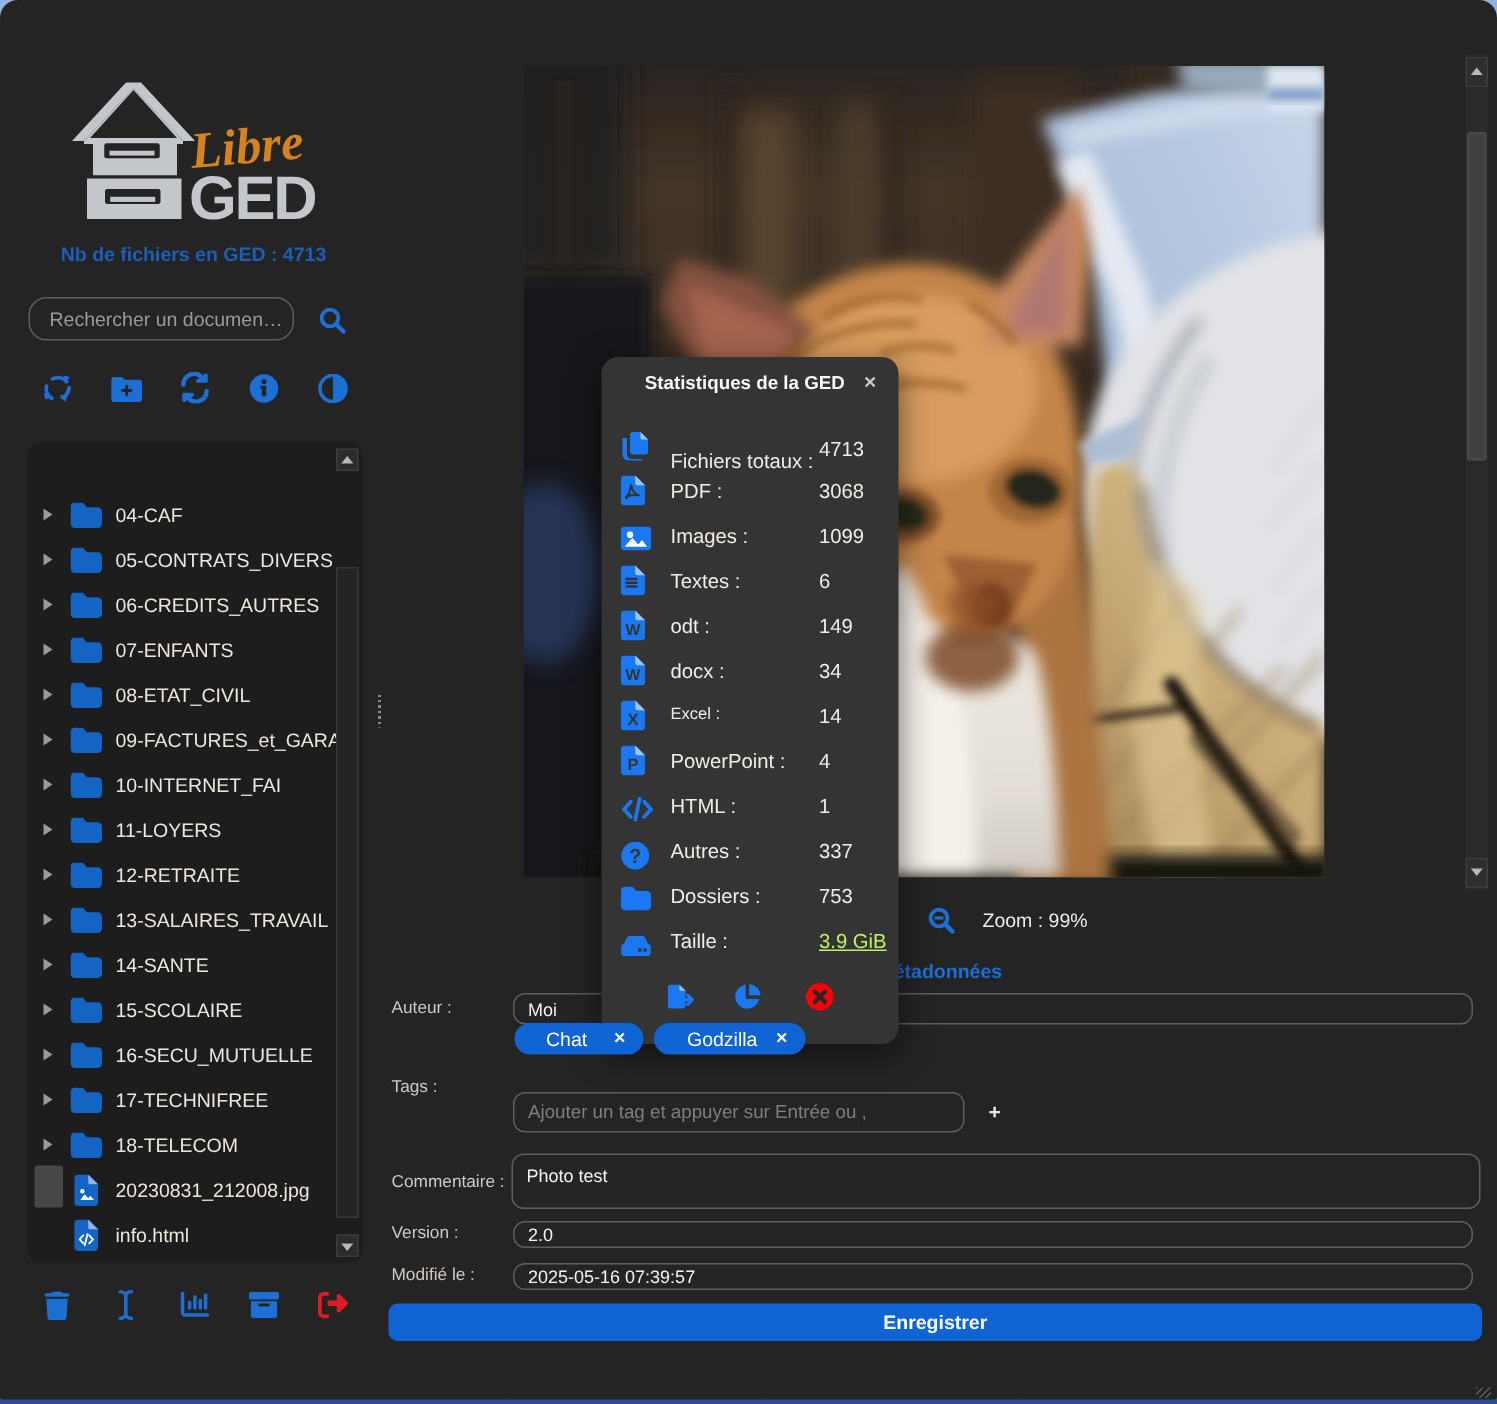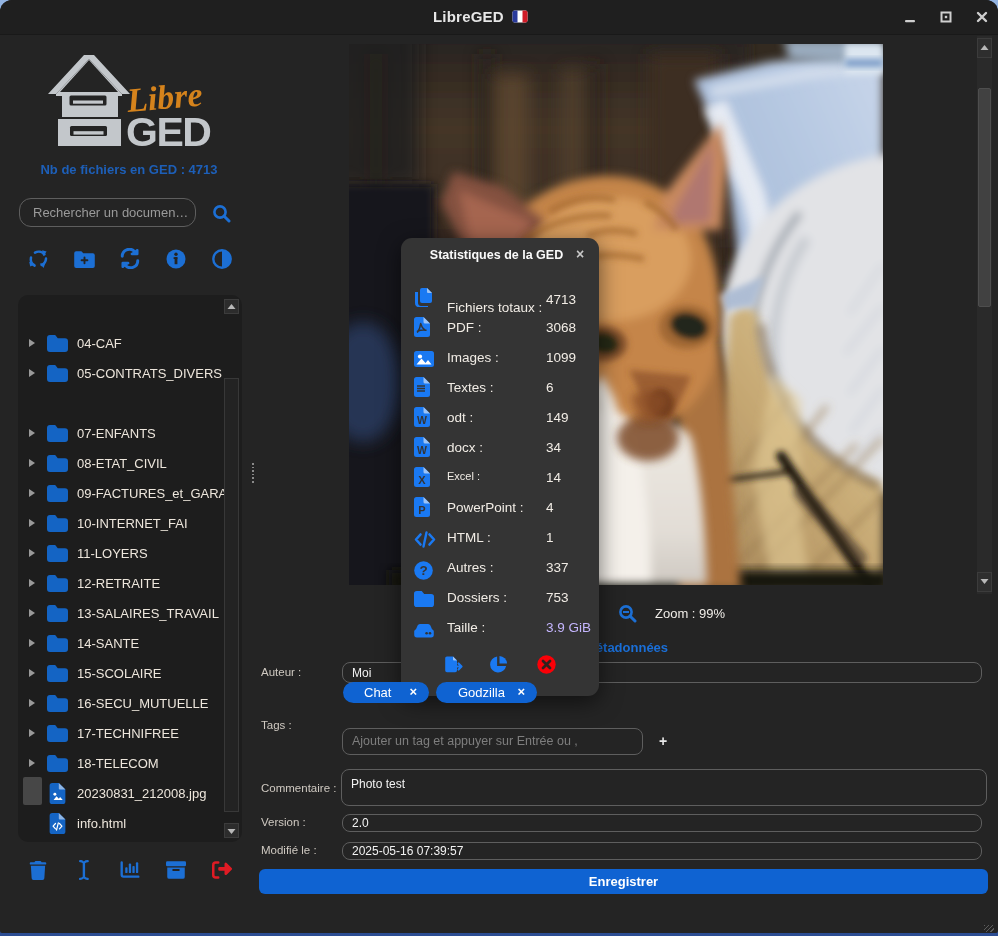--- a/index.html
+++ b/index.html
@@ -13,40 +13,20 @@
   .treerow .lbl { position:absolute; left:59px; top:7px; white-space:nowrap; }
   .tri { position:absolute; left:11px; top:10px; width:0; height:0; border-left:6px solid #9a9a9a; border-top:4.5px solid transparent; border-bottom:4.5px solid transparent; }
   .flabel { position:absolute; color:#cfc9c1; font-size:11.5px; }
   .finput { position:absolute; background:#242424; border:1px solid #5e5e5e; border-radius:8px; color:#f2f2f2; font-size:12px; padding-left:9px; }
   .chip { position:absolute; background:#0f63d2; border-radius:11px; height:21px; color:#fff; font-size:13px; z-index:40; }
   svg { display:block; }
 </style>
 </head>
 <body>
 <div id="win">
-  <div id="titlebar">
-    <div id="title">LibreGED</div>
-
-    <svg class="abs" style="left:512px;top:10px" width="16" height="13" viewBox="0 0 16 13">
-      <rect x="0.5" y="0.5" width="15" height="12" rx="2" fill="#fff"></rect>
-      <path d="M0.5 2.5 a2 2 0 0 1 2-2 h3 v12 h-3 a2 2 0 0 1-2-2 z" fill="#2a3b9c"></path>
-      <path d="M10.5 0.5 h3 a2 2 0 0 1 2 2 v8 a2 2 0 0 1-2 2 h-3 z" fill="#d01c28"></path>
-    </svg>
-
-    <svg class="abs" style="left:903px;top:11px" width="14" height="14">
-        <rect x="2" y="9" width="10" height="2.2" rx="1" fill="#cfcfcf"></rect>
-      </svg>
-    <svg class="abs" style="left:939px;top:10px" width="14" height="14">
-      <rect x="2.5" y="2.5" width="9" height="9" fill="none" stroke="#cfcfcf" stroke-width="2"></rect>
-      <rect x="5.8" y="5.8" width="2.4" height="2.4" fill="#cfcfcf"></rect>
-    </svg>
-    <svg class="abs" style="left:975px;top:10px" width="14" height="14">
-      <path d="M3 3 L11 11 M11 3 L3 11" stroke="#cfcfcf" stroke-width="2.4" stroke-linecap="round"></path>
-    </svg>
-  </div>
 
   <div id="sidebar">
 
     <svg class="abs" style="left:48px;top:48px" width="175" height="102" viewBox="0 0 175 102">
       <g fill="#c3c7cb">
         <polygon points="0,46 36,7 46,7 82,46 74,46 41,11 8,46"></polygon>
         <polygon points="8,46 41,11 74,46 74,48 8,48"></polygon>
         <rect x="14" y="46" width="56" height="23"></rect>
         <rect x="10" y="71" width="63" height="27"></rect>
       </g>
@@ -110,20 +90,27 @@
             <path d="M0 3 a3 3 0 0 1 3-3 h5.2 l2.6 3.2 h7.2 a3 3 0 0 1 3 3 v7.8 a3 3 0 0 1-3 3 H3 a3 3 0 0 1-3-3 z" fill="#1464c4"></path>
           </svg>
           <span class="lbl">04-CAF</span>
         </div>
       <div class="treerow" style="top:64px">
           <div class="tri"></div>
           <svg style="position:absolute;left:29px;top:6px" width="21" height="17" viewBox="0 0 21 17">
             <path d="M0 3 a3 3 0 0 1 3-3 h5.2 l2.6 3.2 h7.2 a3 3 0 0 1 3 3 v7.8 a3 3 0 0 1-3 3 H3 a3 3 0 0 1-3-3 z" fill="#1464c4"></path>
           </svg>
           <span class="lbl">05-CONTRATS_DIVERS</span>
+        </div>
+      <div class="treerow" style="top:94px">
+          <div class="tri"></div>
+          <svg style="position:absolute;left:29px;top:6px" width="21" height="17" viewBox="0 0 21 17">
+            <path d="M0 3 a3 3 0 0 1 3-3 h5.2 l2.6 3.2 h7.2 a3 3 0 0 1 3 3 v7.8 a3 3 0 0 1-3 3 H3 a3 3 0 0 1-3-3 z" fill="#1464c4"></path>
+          </svg>
+          <span class="lbl">06-CREDITS_AUTRES</span>
         </div>
       <div class="treerow" style="top:124px">
           <div class="tri"></div>
           <svg style="position:absolute;left:29px;top:6px" width="21" height="17" viewBox="0 0 21 17">
             <path d="M0 3 a3 3 0 0 1 3-3 h5.2 l2.6 3.2 h7.2 a3 3 0 0 1 3 3 v7.8 a3 3 0 0 1-3 3 H3 a3 3 0 0 1-3-3 z" fill="#1464c4"></path>
           </svg>
           <span class="lbl">07-ENFANTS</span>
         </div>
       <div class="treerow" style="top:154px">
           <div class="tri"></div>
@@ -542,21 +529,21 @@
     <div style="position:absolute;left:0;top:379px;width:198px;height:30px;">
       <div style="position:absolute;left:13px;top:4px;">
           <svg class="pic" width="20" height="17" viewBox="0 0 20 17">
             <path d="M1.2 10 L3.6 4.6 A2.6 2.6 0 0 1 6.2 3 h7.6 a2.6 2.6 0 0 1 2.6 1.6 L18.8 10 z" fill="#1a79f2"></path>
             <rect x="0.2" y="8.2" width="19.6" height="8.2" rx="2.6" fill="#1a79f2"></rect>
             <circle cx="12.6" cy="12.3" r="1.3" fill="#343434"></circle>
             <circle cx="16.0" cy="12.3" r="1.3" fill="#343434"></circle>
           </svg>
         </div>
       <span style="position:absolute;left:46px;top:3px;color:#f1ece5;font-size:13.5px;white-space:nowrap;">Taille :</span>
-      <span style="position:absolute;left:145px;top:3px;color:#c4b5fd;font-size:13.5px;">3.9 GiB</span>
+      <span style="position:absolute;left:145px;top:3px;color:#bef264;font-size:13.5px;text-decoration:underline;">3.9 GiB</span>
     </div>
     <div style="position:absolute;left:0;top:415px;width:198px;height:34px;">
       <svg style="position:absolute;left:44px;top:2px" width="20" height="18" viewBox="0 0 20 18">
         <path d="M2 1.5 h6 l4 4 v10 a1.8 1.8 0 0 1-1.8 1.8 H2 A1.8 1.8 0 0 1 0.2 15.5 v-12 A1.8 1.8 0 0 1 2 1.5 z" fill="#1a79f2"></path>
         <path d="M8 1.5 l4 4 h-3 a1 1 0 0 1-1-1 z" fill="#9cc3f5"></path>
         <path d="M10 11.5 h6 m-2.5 -3 l3 3 l-3 3" stroke="#1a79f2" stroke-width="2.2" fill="none" stroke-linecap="round" stroke-linejoin="round"></path>
       </svg>
       <svg style="position:absolute;left:88px;top:2px" width="19" height="19" viewBox="0 0 19 19">
         <path d="M8 1 A8.5 8.5 0 1 0 17.5 11 L 8 11 Z" fill="#1a79f2" transform="translate(0.5,0.5) scale(0.95)"></path>
         <path d="M10.5 0.5 a8.5 8.5 0 0 1 8 8 l-8 0 z" fill="#1a79f2" transform="translate(0.5,0.5) scale(0.95)"></path>

